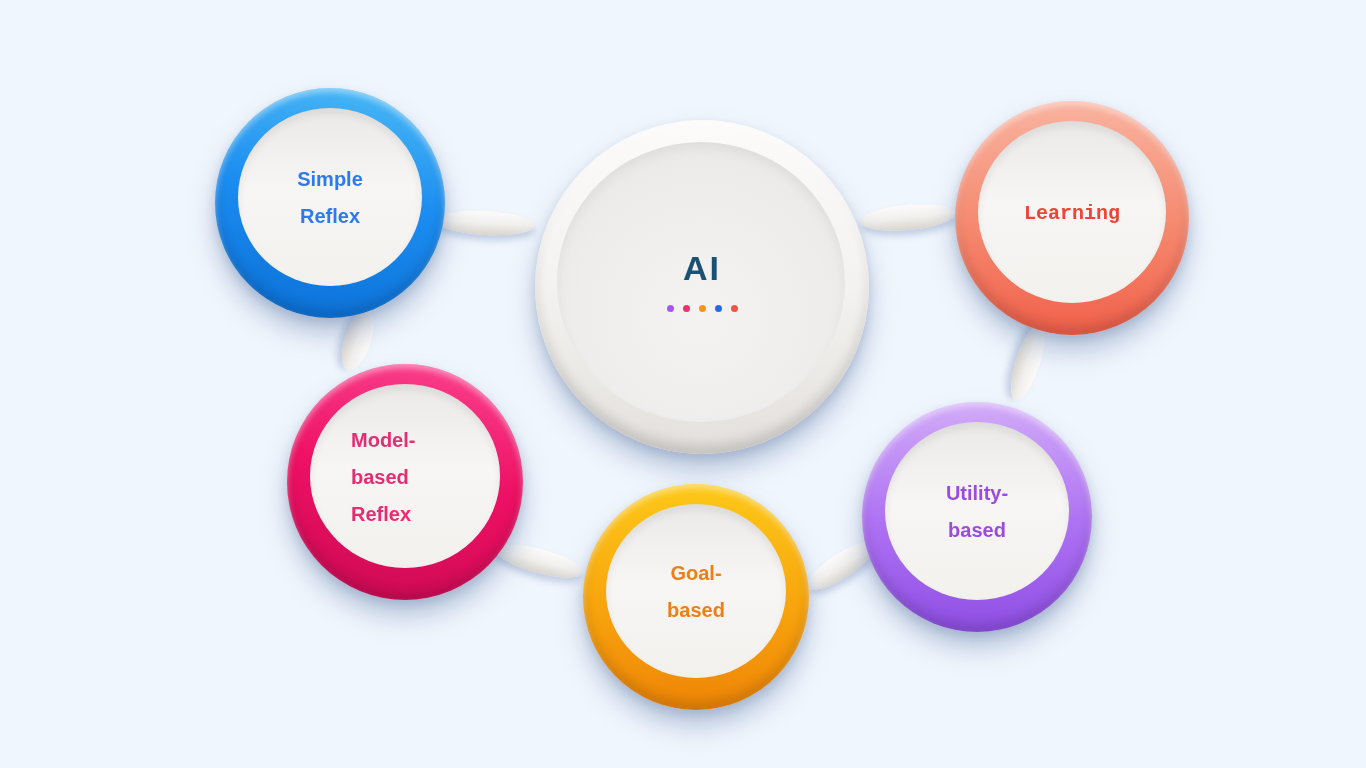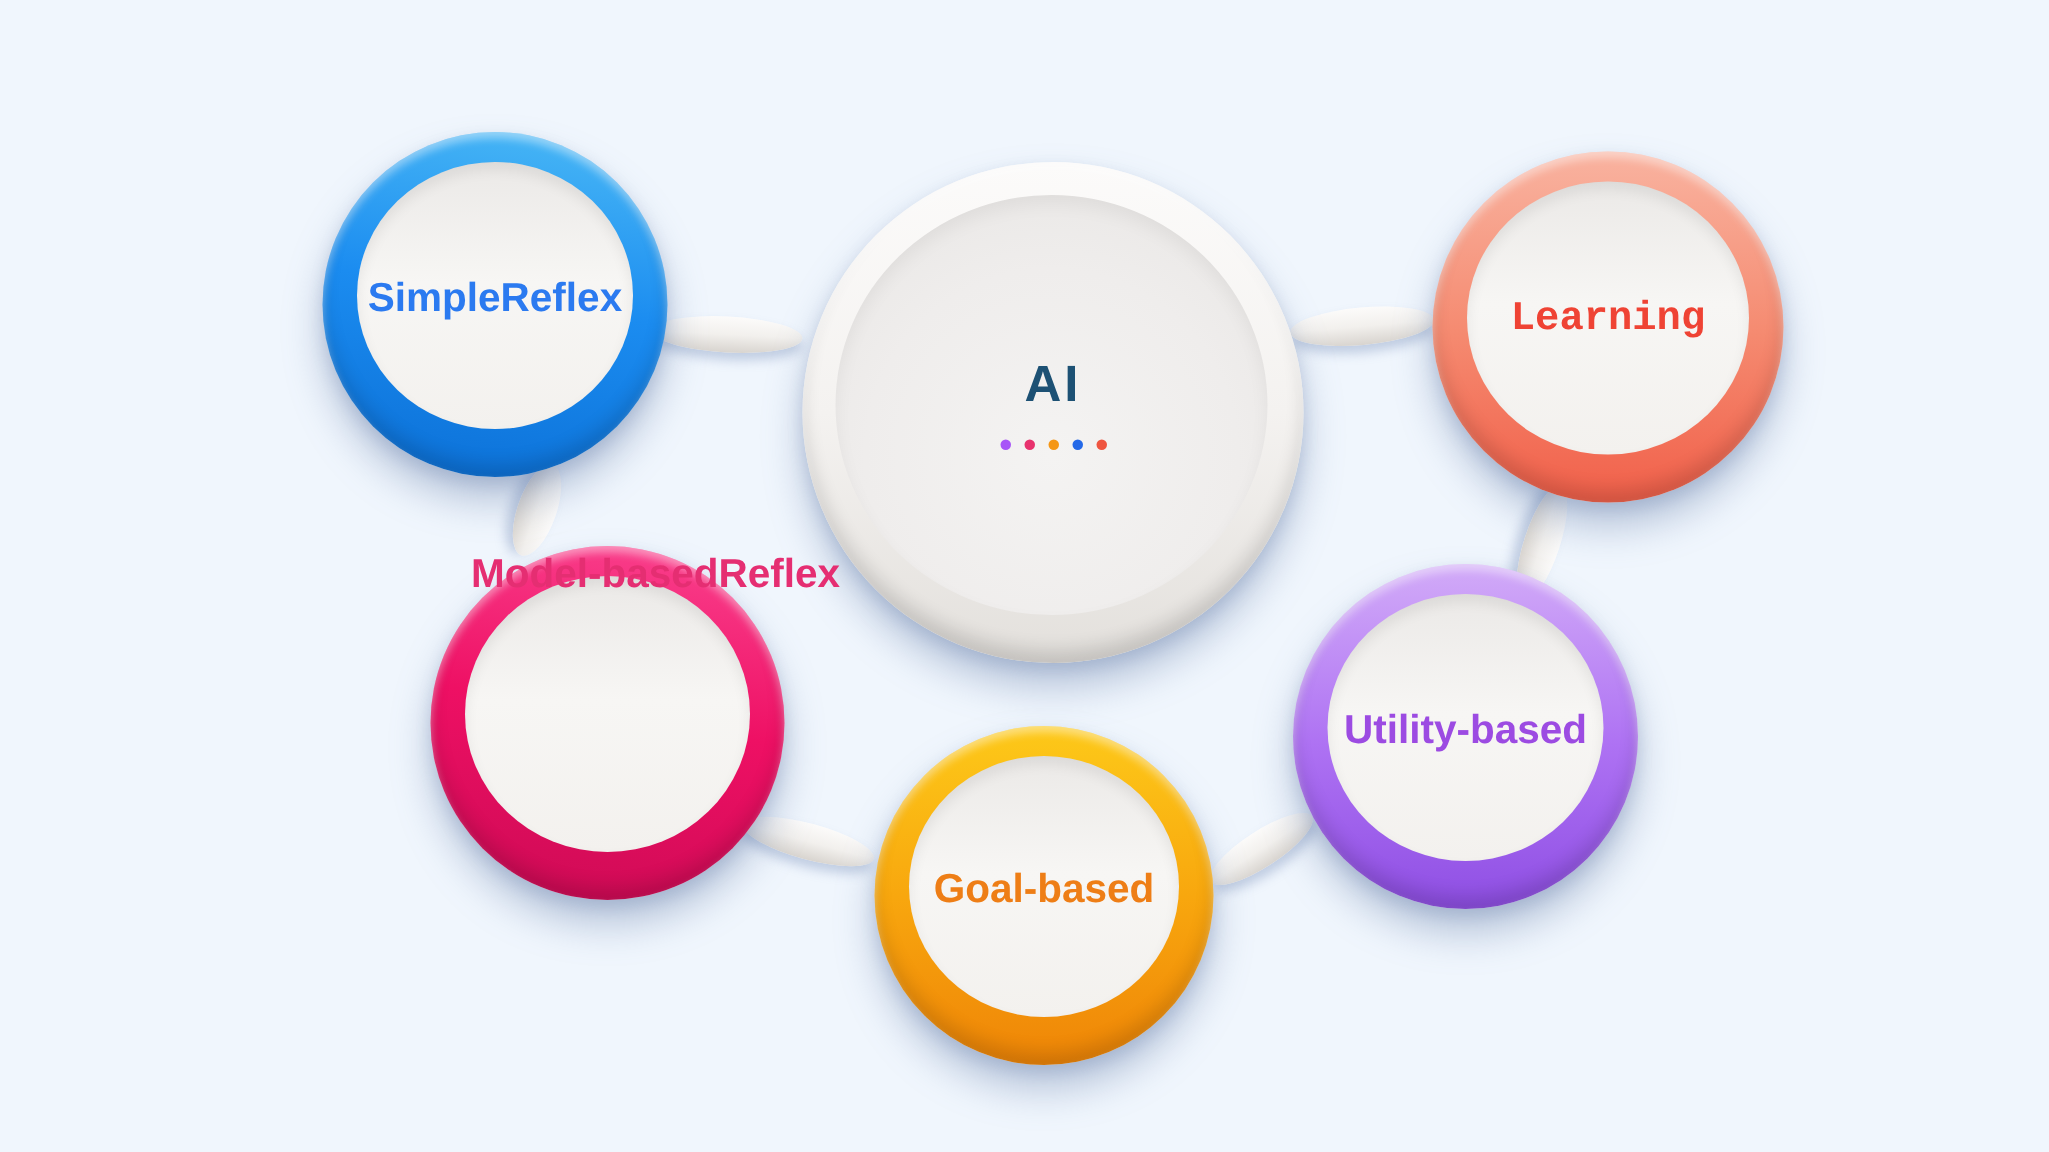--- a/index.html
+++ b/index.html
@@ -36,44 +36,44 @@
   }
   .node .inner {
     position:absolute;
     top:20px; left:23px; right:23px; bottom:32px;
     border-radius:50%;
     background:linear-gradient(180deg,#ebe9e7 0%,#f7f6f4 45%,#f3f1ee 100%);
     box-shadow:inset 0 5px 9px rgba(0,0,0,.07);
   }
   .node .label {
     position:absolute; inset:0 0 10px 0;
-    display:flex; flex-direction:row;
+    display:flex; flex-direction:column;
     align-items:center; justify-content:center;
     font-weight:bold;
-    font-size:27px; line-height:37px;
+    font-size:20px; line-height:37px;
     text-align:center;
     z-index:3;
   }
   .label.align-left { align-items:flex-start; padding-left:64px; text-align:left; }
 
   .ring-blue   { background:linear-gradient(190deg,#4cbbf6 0%,#1b8cf0 48%,#0b6fd6 100%); }
   .ring-pink   { background:linear-gradient(190deg,#fb4490 0%,#ee1064 48%,#cc0a54 100%); }
   .ring-orange { background:linear-gradient(180deg,#fdc919 0%,#f8a70e 50%,#ef8507 100%); }
   .ring-purple { background:linear-gradient(180deg,#d2abf8 0%,#ae72f3 52%,#8f4fe4 100%); }
   .ring-coral  { background:linear-gradient(180deg,#f9b3a0 0%,#f58a70 52%,#f1604a 100%); }
   .ring-hub    { background:linear-gradient(180deg,#fcfbfa 0%,#f4f2f0 50%,#e3e0dc 100%); }
 
   .n-simple   { left:215px; top:88px;  width:230px; height:230px; }
   .n-model    { left:287px; top:364px; width:236px; height:236px; }
   .n-goal     { left:583px; top:484px; width:226px; height:226px; }
-  .n-utility  { left:862px; top:376px; width:230px; height:230px; }
+  .n-utility  { left:862px; top:402px; width:230px; height:230px; }
   .n-learning { left:955px; top:101px; width:234px; height:234px;font-family:Liberation Mono, monospace; }
 
   
-  .n-hub { left:535px; top:108px; width:334px; height:334px; }
+  .n-hub { left:535px; top:120px; width:334px; height:334px; }
   .n-hub .inner {
     top:22px; left:22px; right:24px; bottom:32px;
     background:radial-gradient(circle at 50% 62%, #f4f3f2 0%, #efedec 55%, #e7e5e3 100%);
     box-shadow:inset 0 6px 12px rgba(0,0,0,.05);
   }
   .hub-label {
     position:absolute; inset:0 0 18px 0;
     display:flex; flex-direction:column;
     align-items:center; justify-content:center;
     font-weight:bold; font-size:34px; line-height:47px;

